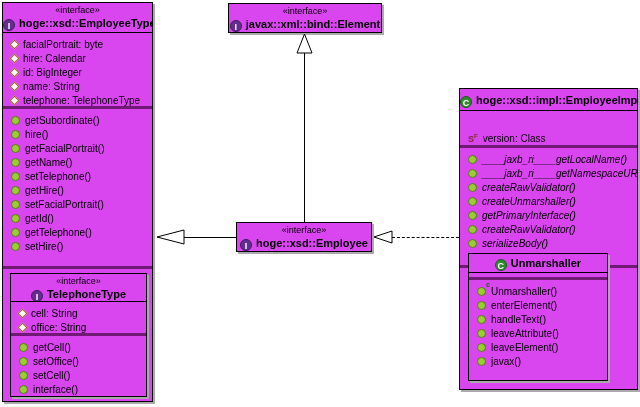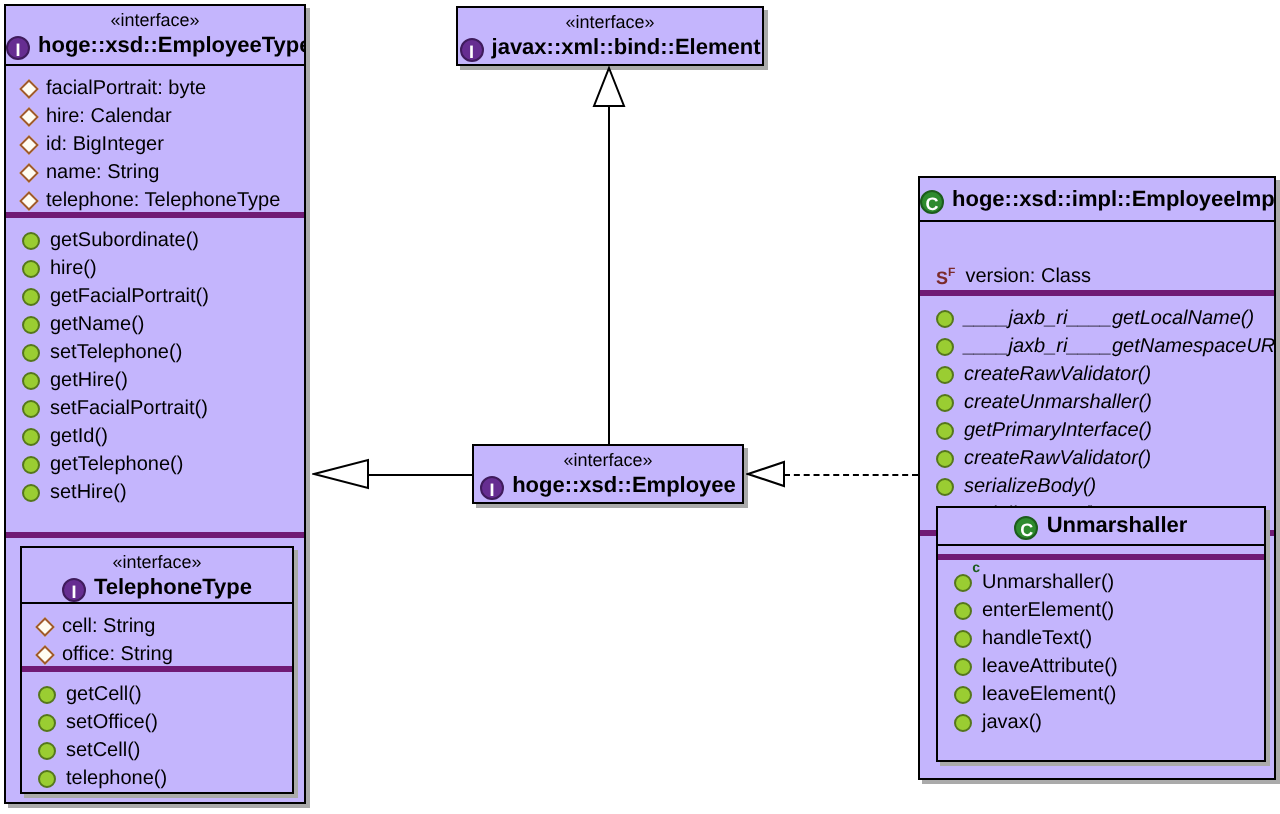--- a/index.html
+++ b/index.html
@@ -1,21 +1,21 @@
 <!DOCTYPE html>
 <html><head>
 <meta charset="utf-8">
 <style>
   html,body { margin:0; padding:0; background:#fff; }
   .canvas {
     position:relative; width:640px; height:407px; background:#ffffff;
     font-family:"Liberation Sans","DejaVu Sans",sans-serif; overflow:hidden;
   }
   .uml-box {
-    position:absolute; background:#c4b5fd; border:1px solid #000;
+    position:absolute; background:#d946ef; border:1px solid #000;
     box-shadow:2px 2px 0 #aaaaaa; box-sizing:border-box;
   }
   .title { text-align:center; padding-top:2px; box-sizing:border-box; overflow:hidden; }
   .title.with-div { border-bottom:1px solid #000; }
   .stereo { font-size:9px; line-height:11px; color:#000; white-space:nowrap; }
   .name-line { font-size:11px; font-weight:bold; line-height:14px; white-space:nowrap; }
   .badge {
     display:inline-block; width:12px; height:12px; border-radius:50%;
     color:#fff; font-size:9px; font-weight:bold; line-height:12px;
     text-align:center; margin-right:4px; vertical-align:-2px;
@@ -138,21 +138,21 @@
           <div class="member-row">
             <span class="ic ic-method"></span>
             <span>setOffice()</span>
           </div>
           <div class="member-row">
             <span class="ic ic-method"></span>
             <span>setCell()</span>
           </div>
           <div class="member-row">
             <span class="ic ic-method"></span>
-            <span>telephone()</span>
+            <span>interface()</span>
           </div>
         </div>
     </div>
   </div>
 
   <div class="uml-box" style="left:228px; top:3px; width:154px; height:30px;">
     <div class="title" style="height:28px;">
       <div class="stereo">«interface»</div>
       <div class="name-line">
         <span class="badge badge-i">I</span><span>javax::xml::bind::Element</span>
@@ -209,21 +209,21 @@
         <div class="member-row">
           <span class="ic ic-method"></span>
           <span>serializeBody()</span>
         </div>
         <div class="member-row">
           <span class="ic ic-method"></span>
           <span>serializeURIs()</span>
         </div>
       </div>
 
-    <div class="uml-box" style="left:8px; top:164px; width:165px; height:128px;">
+    <div class="uml-box" style="left:8px; top:164px; width:140px; height:128px;">
       <div class="title with-div" style="height:19px; padding-top:2px;">
         <div class="name-line">
           <span class="badge badge-c">C</span><span>Unmarshaller</span>
         </div>
       </div>
       <div class="members with-div" style="height:7px; padding:0;"></div>
       <div class="members" style="height:100px;">
           <div class="member-row">
             <span class="ic ic-ctor"></span>
             <span>Unmarshaller()</span>

